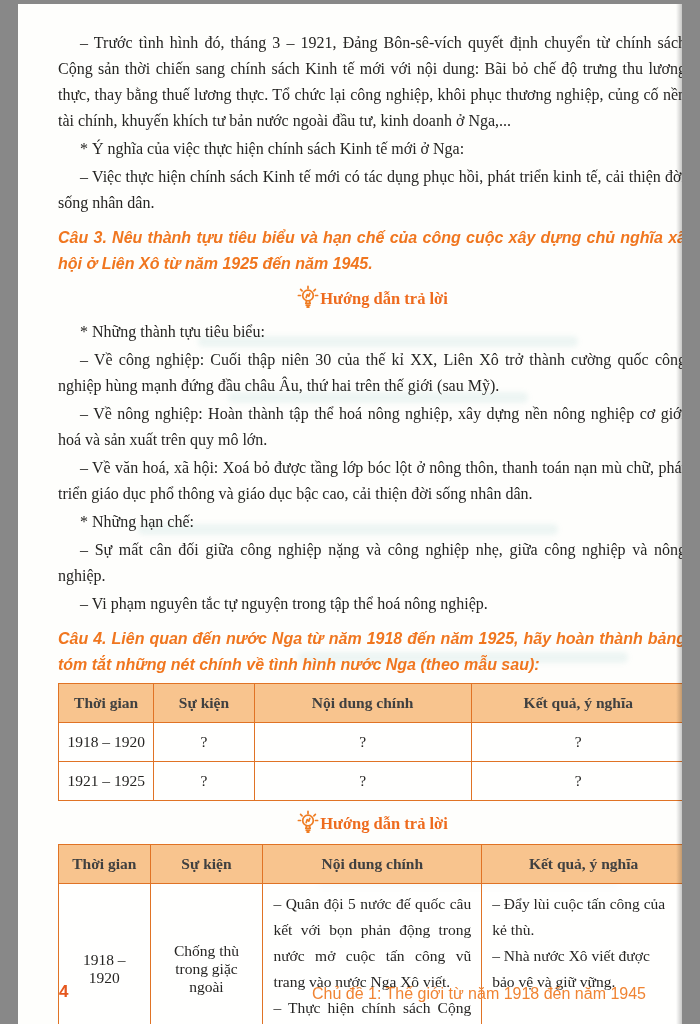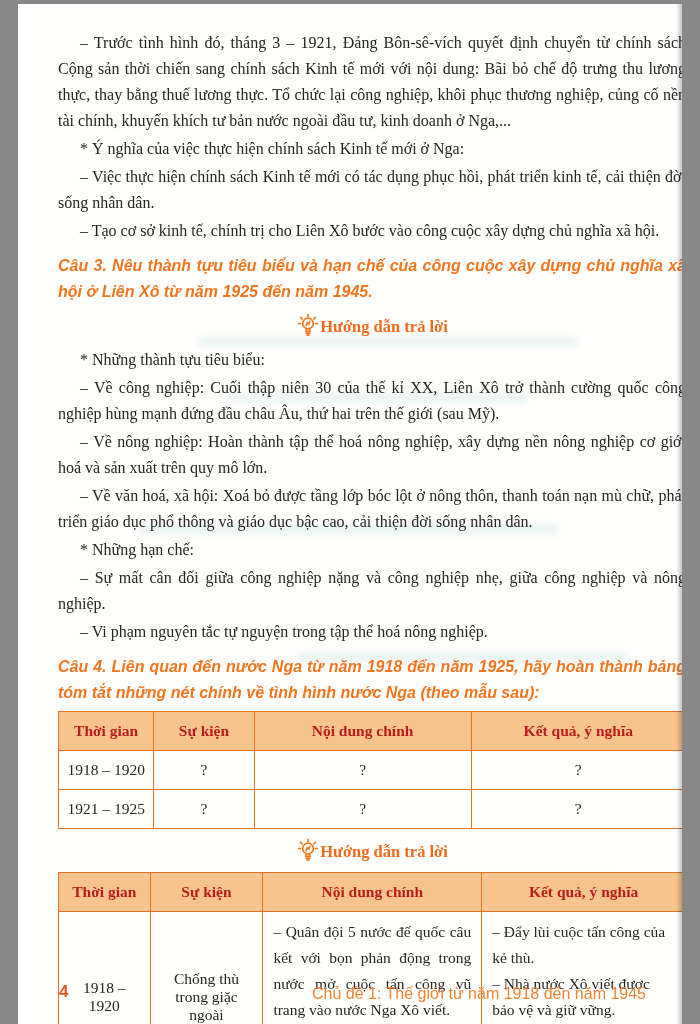--- a/index.html
+++ b/index.html
@@ -48,21 +48,21 @@
   }
   .bulb{flex:0 0 auto;}
   table.tbl{
     border-collapse:collapse;width:100%;margin:6px 0 4px;
     font-size:15.5px;
   }
   table.tbl th{
     background:var(--table_header_bg);
     border:1.6px solid var(--table_border);
     font-weight:bold;padding:10px 13px;text-align:center;
-    font-family:"Liberation Serif", serif;color:#b91c1c;
+    font-family:"Liberation Serif", serif;color:#404040;
   }
   table.tbl td{
     border:1.6px solid var(--table_border);
     padding:10px 7px;text-align:center;vertical-align:middle;
     background:rgba(255,255,255,0.6);
   }
   table.tbl2 td.cell-text{
     text-align:justify;vertical-align:top;padding:7px 10px;line-height:26px;
   }
   table.tbl2 td.cell-result{
@@ -95,21 +95,20 @@
   <div class="ghost" style="left:210px;top:388px;width:300px;"></div>
   <div class="ghost" style="left:120px;top:520px;width:420px;"></div>
   <div class="ghost" style="left:280px;top:648px;width:330px;"></div>
   <div class="ghost" style="left:300px;top:872px;width:300px;"></div>
 
   <div class="content">
 
     <p class="body">– Trước tình hình đó, tháng 3 – 1921, Đảng Bôn-sê-vích quyết định chuyển từ chính sách Cộng sản thời chiến sang chính sách Kinh tế mới với nội dung: Bãi bỏ chế độ trưng thu lương thực, thay bằng thuế lương thực. Tổ chức lại công nghiệp, khôi phục thương nghiệp, củng cố nền tài chính, khuyến khích tư bản nước ngoài đầu tư, kinh doanh ở Nga,...</p>
     <p class="body">* Ý nghĩa của việc thực hiện chính sách Kinh tế mới ở Nga:</p>
     <p class="body">– Việc thực hiện chính sách Kinh tế mới có tác dụng phục hồi, phát triển kinh tế, cải thiện đời sống nhân dân.</p>
-    <p class="body">– Tạo cơ sở kinh tế, chính trị cho Liên Xô bước vào công cuộc xây dựng chủ nghĩa xã hội.</p>
 
     <p class="q-heading">Câu 3. Nêu thành tựu tiêu biểu và hạn chế của công cuộc xây dựng chủ nghĩa xã hội ở Liên Xô từ năm 1925 đến năm 1945.</p>
 
     <div class="guide">
       <svg class="bulb" width="24" height="27" viewBox="0 0 24 27" fill="none" stroke="#ef7c22" stroke-width="1.7" stroke-linecap="round" stroke-linejoin="round">
         <circle cx="12" cy="10.5" r="5.3"></circle>
         <path d="M10.2 12.6 L11.2 9.6 L12.8 11.2 L13.8 8.4"></path>
         <path d="M10.4 15.6 L10.2 17.6 M13.6 15.6 L13.8 17.6"></path>
         <path d="M9.8 18.4 h4.4 M10.3 20.3 h3.4 M11.2 22.2 h1.6"></path>
         <path d="M12 1.4 v2 M4.6 4.4 l1.5 1.5 M19.4 4.4 l-1.5 1.5 M2.4 10.5 h2.1 M19.5 10.5 h2.1"></path>

